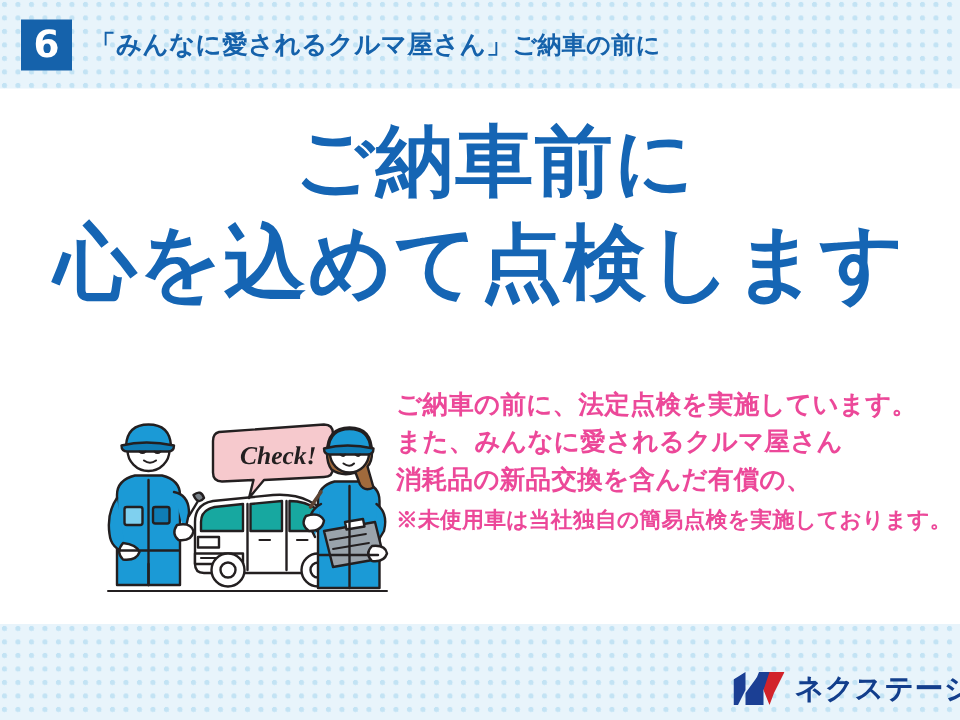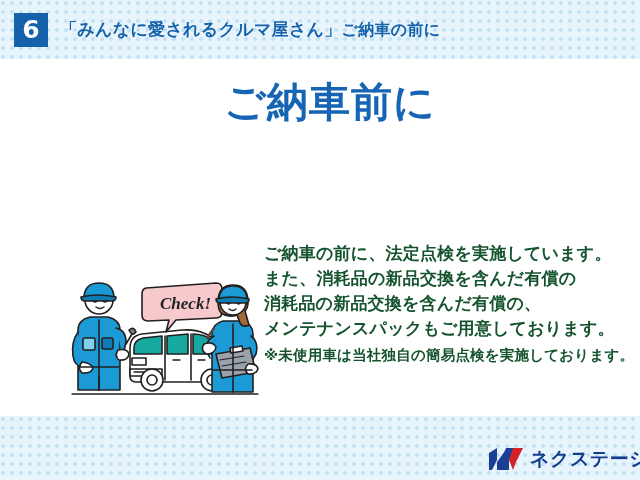--- a/index.html
+++ b/index.html
@@ -94,30 +94,31 @@
     font-weight: bold;
     font-family: "DejaVu Sans", sans-serif;
     letter-spacing: 1px;
     line-height: 1.18;
   }
   .headline-line {
     display: block;
     font-size: 53px;
     white-space: nowrap;
   }
-  #headline-line-1 { font-size: 41px; padding-left: 20px; }
+  #headline-line-1 { font-size: 52px; padding-left: 20px; }
   #headline-line-2 { font-size: 55px; margin-top: 4px; }
 
   
   #body-copy {
     position: absolute;
     left: 264px;
-    top: 241px;
+    top: 259px;
     width: 360px;
-    color: #14532d;
+    color: #ec4899;
+    font-family: Liberation Mono, monospace;
   }
   .copy-line {
     display: block;
     font-size: 17px;
     font-weight: bold;
     line-height: 25px;
     white-space: nowrap;
     letter-spacing: 0.2px;
   }
   .copy-note {
@@ -164,27 +165,27 @@
 
   <div id="header-row">
     <div id="step-badge">6</div>
     <div id="header-text">
       <span id="header-quote">「みんなに愛されるクルマ屋さん」</span><span id="header-tail">ご納車の前に</span>
     </div>
   </div>
 
   <div id="headline">
     <span class="headline-line" id="headline-line-1">ご納車前に</span>
+    <span class="headline-line" id="headline-line-2">心を込めて点検します</span>
   </div>
 
   <div id="body-copy">
     <span class="copy-line">ご納車の前に、法定点検を実施しています。</span>
-    <span class="copy-line">また、消耗品の新品交換を含んだ有償の</span>
+    <span class="copy-line">また、みんなに愛されるクルマ屋さん</span>
     <span class="copy-line">消耗品の新品交換を含んだ有償の、</span>
-    <span class="copy-line">メンテナンスパックもご用意しております。</span>
     <span class="copy-line copy-note">※未使用車は当社独自の簡易点検を実施しております。</span>
   </div>
 
   <div id="illustration">
     <svg width="190" height="132" viewBox="0 0 190 132" xmlns="http://www.w3.org/2000/svg">
       <g stroke="#231f20" stroke-width="1.6" stroke-linecap="round" stroke-linejoin="round">
 
         <g>
 
           <path d="M8 58 Q8 48 20 45 L38 45 Q50 48 50 58 L50 118 L8 118 Z" fill="#1b9ad6"></path>

